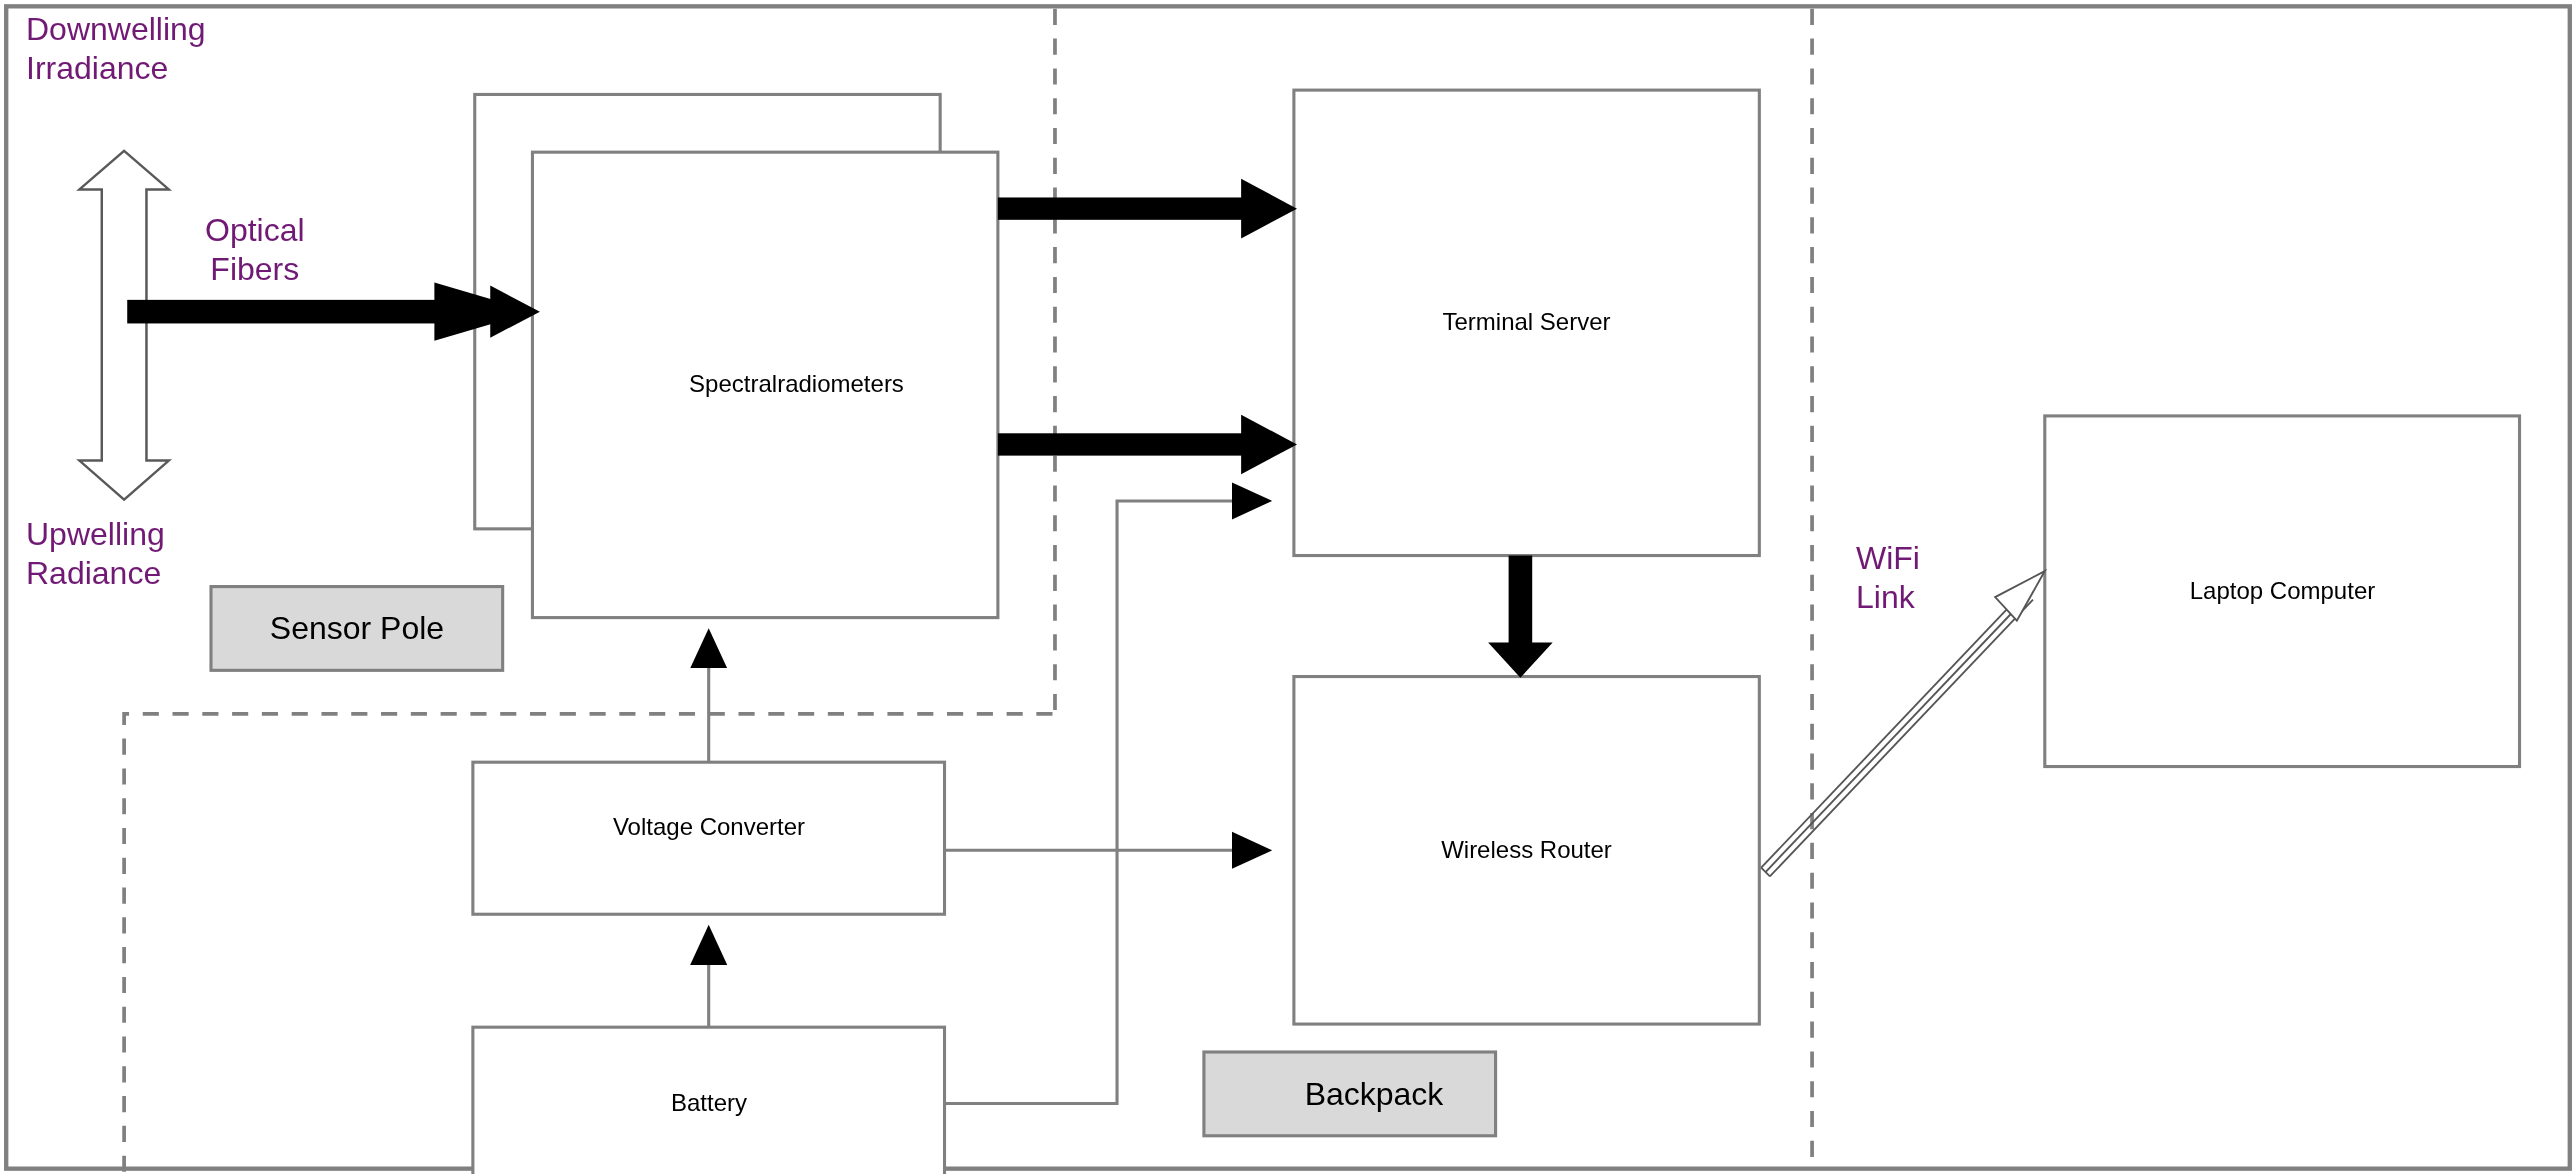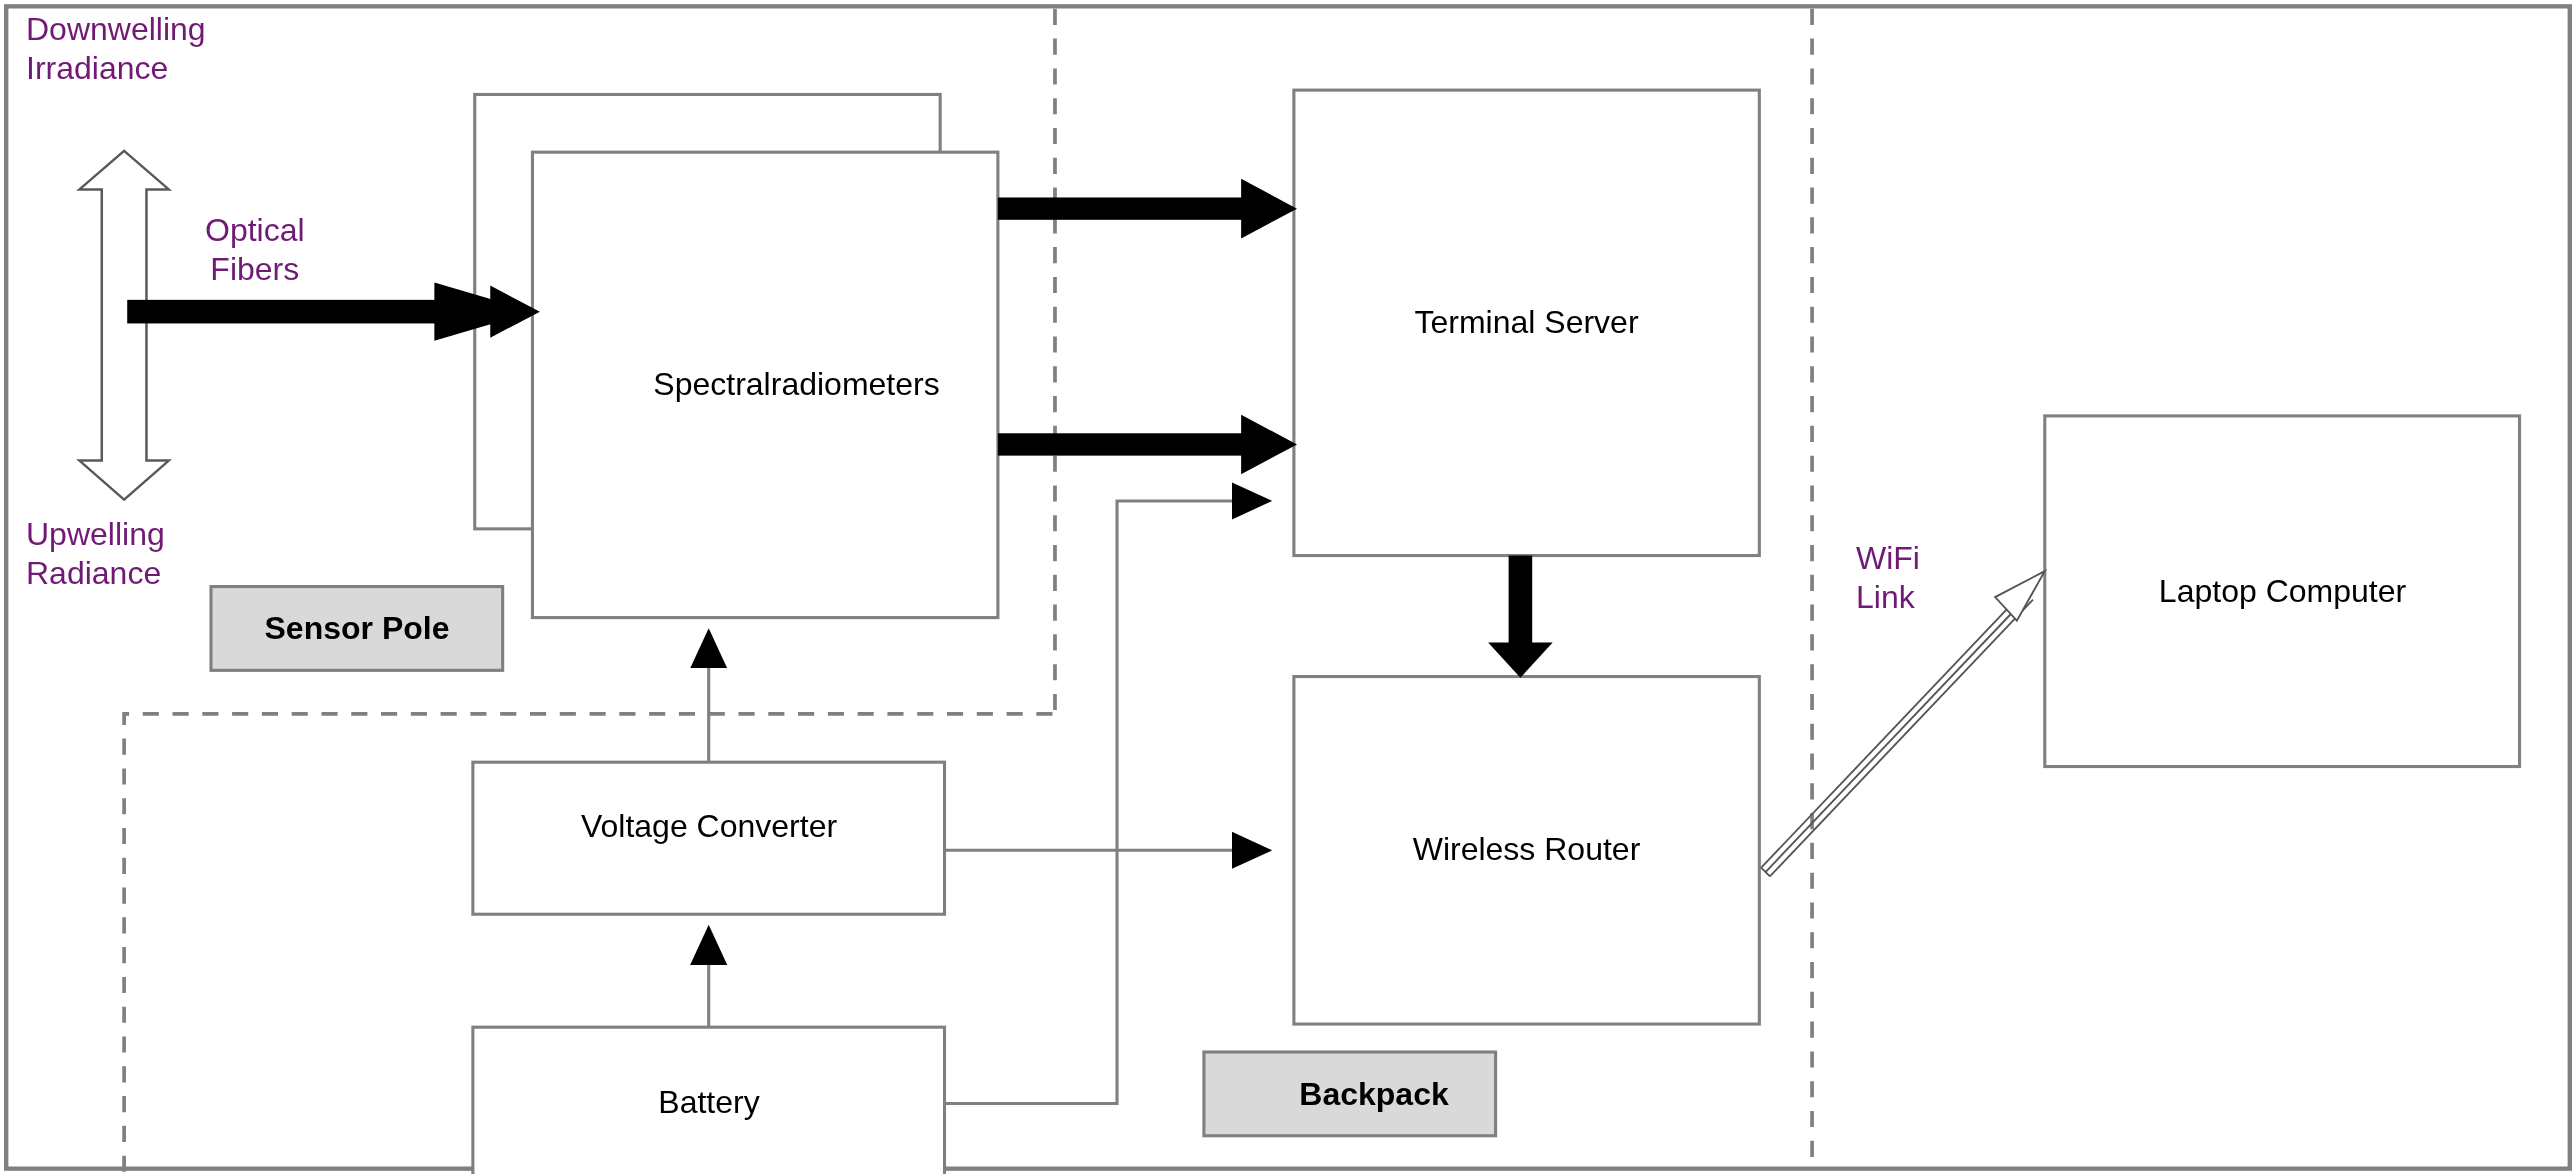--- a/index.html
+++ b/index.html
@@ -5,39 +5,38 @@
   html,body{margin:0;padding:0;background:#ffffff;}
   body{font-family:"Liberation Sans",sans-serif;}
   #stage{position:relative;width:2576px;height:1175px;background:#ffffff;overflow:hidden;}
   #stage svg{position:absolute;left:0;top:0;width:2576px;height:1175px;}
   .node-label{
     position:absolute;
     display:flex;align-items:center;justify-content:center;
     text-align:center;
     color:#000000;
     font-family:"Liberation Sans",sans-serif;
-    font-size:32px;
+    font-size:24px;
     line-height:1.18;
     white-space:pre-line;
     pointer-events:none;
   }
   .free-label{
     position:absolute;
     color:#701a75;
     font-family:"Liberation Sans",sans-serif;
     font-size:32px;
     line-height:1.22;
     white-space:pre-line;
   }
   .grey-chip-label{
     position:absolute;
     display:flex;align-items:center;justify-content:center;
     color:#000000;font-size:32px;
     font-family:"Liberation Sans",sans-serif;
-    font-weight:bold;
   }
 </style>
 </head>
 <body>
 
 <div id="stage">
 
   <svg viewBox="0 0 4151 1893" xmlns="http://www.w3.org/2000/svg">
     <defs>
       <marker id="thinHead" markerWidth="14" markerHeight="14" refX="11" refY="7" orient="auto" markerUnits="strokeWidth">

